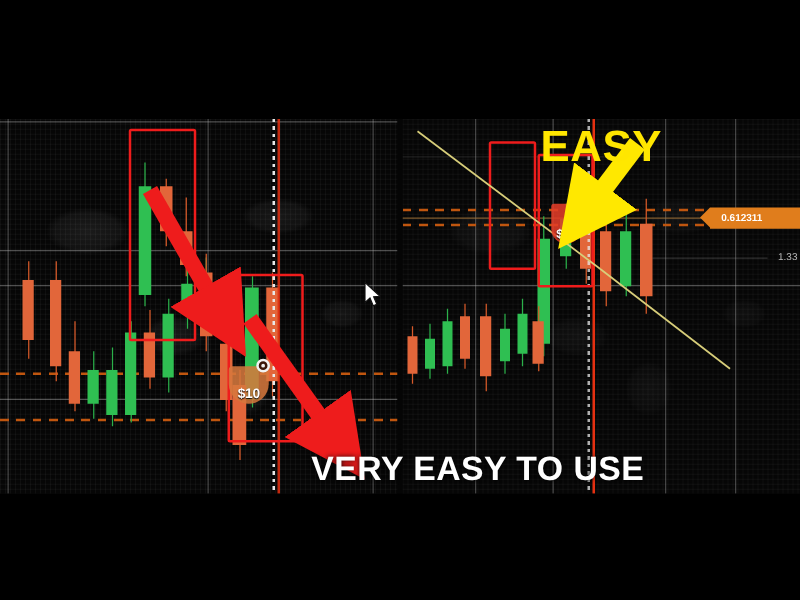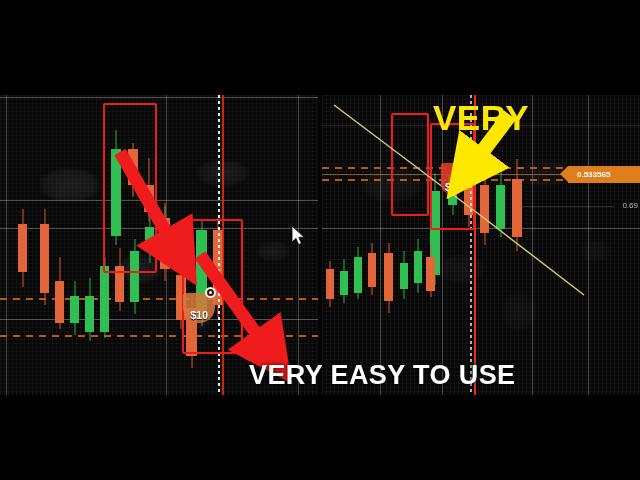--- a/index.html
+++ b/index.html
@@ -323,35 +323,35 @@
       <svg class="trend" width="318" height="300" viewBox="0 0 318 300">
         <defs>
           <marker id="yhead" markerWidth="4.2" markerHeight="4.2" refX="1.6" refY="2.1" orient="auto">
             <path d="M0,0 L4.2,2.1 L0,4.2 z" fill="#FFE800"></path>
           </marker>
         </defs>
         <line x1="188" y1="20" x2="148" y2="73" stroke="#FFE800" stroke-width="15" marker-end="url(#yhead)" stroke-linecap="butt"></line>
       </svg>
 
       <div class="pricetag" style="right:0; top:71px; width:72px;">
-        <span>0.533565</span>
+        <span>0.612311</span>
       </div>
       <div class="axistick" style="right:2px; top:106px;">
-        <span>0.69</span>
+        <span>1.33</span>
       </div>
       <div class="gline" style="top:111px; left:200px; right:26px; opacity:.55;"></div>
     </div>
 
     <svg class="cursor" style="left:291px; top:130px;" width="15" height="22" viewBox="0 0 15 22">
       <path d="M1,1 L1,17 L5,13.4 L7.6,19.6 L10.4,18.4 L7.9,12.4 L13,12 Z" fill="#ffffff" stroke="#111" stroke-width="0.9"></path>
     </svg>
 
   </div>
 
   <div class="headline" style="left:322px; top:97px; width:318px;">
-    <span>VERY</span>
+    <span>EASY</span>
   </div>
 
   <div class="subcaption" style="left:249px; top:360px;">
     <span>VERY EASY TO USE</span>
   </div>
 
 </div>
 
 </body></html>

